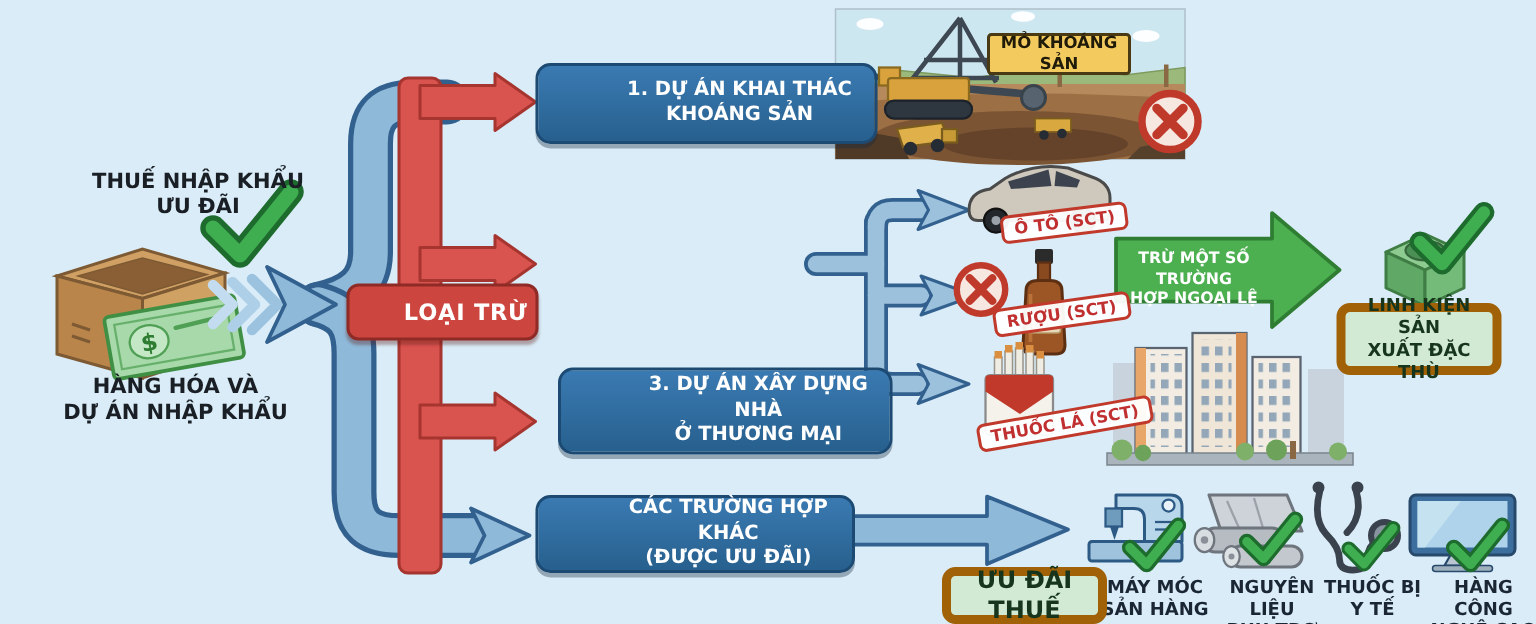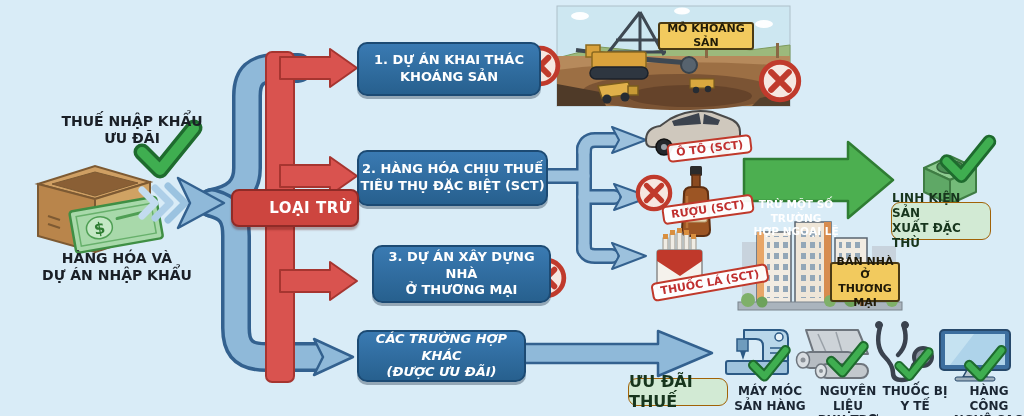--- a/index.html
+++ b/index.html
@@ -10,46 +10,46 @@
   }
   #flow{position:absolute;left:0;top:0;z-index:1;}
   .lbl{
     position:absolute;z-index:2;font-weight:bold;text-align:center;
     white-space:pre-line;color:#1a1f26;line-height:1.22;margin-left:13px;
   }
   .blue-box{
     position:absolute;z-index:2;display:flex;align-items:center;justify-content:center;
     background:linear-gradient(#3a7ab2,#27608e);border:2px solid #1c4a73;border-radius:10px;
     box-shadow:0 3px 0 rgba(20,40,60,.35);
-    color:#fff;font-weight:bold;font-size:13px;text-align:center;white-space:pre-line;line-height:1.3;
+    color:#fff;font-weight:bold;font-size:13px;text-align:center;white-space:pre-line;line-height:1.3;padding-left:44px;
   }
   .red-tag{
     position:absolute;z-index:3;display:flex;align-items:center;justify-content:center;
     background:#cd453f;border:2px solid #8f2b27;border-radius:8px;
     box-shadow:0 3px 2px rgba(90,20,15,.35);
     color:#fff;font-weight:bold;font-size:15px;letter-spacing:.5px;
   }
   .stamp{
     position:absolute;z-index:3;background:rgba(255,255,255,.95);
     border:2px solid #c0392b;border-radius:5px;color:#c03030;
     font-weight:bold;font-size:11px;padding:1px 7px;white-space:nowrap;
   }
   .ysign{
     position:absolute;z-index:3;display:flex;align-items:center;justify-content:center;
     background:#f2ca5e;border:2px solid #4a3a14;border-radius:3px;
     color:#201a08;font-weight:bold;font-size:11px;text-align:center;white-space:pre-line;line-height:1.25;
   }
   .gpill{
     position:absolute;z-index:3;display:flex;align-items:center;justify-content:center;
-    background:#d2ead4;border:1px solid #a16207;border-radius:9px;
-    color:#17351d;font-weight:bold;text-align:left;white-space:pre-line;line-height:1.25;
+    background:#d2ead4;border:6px solid #a16207;border-radius:9px;
+    color:#17351d;font-weight:bold;text-align:center;white-space:pre-line;line-height:1.25;
   }
   .garrow-text{
     position:absolute;z-index:3;color:#ffffff;font-weight:bold;font-size:10.5px;
-    text-align:center;white-space:pre-line;line-height:1.3;margin-top:32px;
+    text-align:center;white-space:pre-line;line-height:1.3;
   }
   .item-lbl{font-size:12px;color:#1b2633;}
 </style>
 </head>
 <body>
 
 <div id="stage">
 
 <svg id="flow" width="1024" height="416" viewBox="0 0 1024 416">
   <defs>
@@ -282,45 +282,41 @@
 ƯU ĐÃI</div>
 
 <div class="lbl" style="left:13px;top:250px;width:182px;font-size:14px;">HÀNG HÓA VÀ
 DỰ ÁN NHẬP KHẨU</div>
 
 <div class="red-tag" style="left:231px;top:189px;width:93px;height:34px;padding-left:31px;">LOẠI TRỪ</div>
 
 <div class="blue-box" style="left:357px;top:42px;width:180px;height:50px;">1. DỰ ÁN KHAI THÁC
 KHOÁNG SẢN</div>
 
-<div class="blue-box" style="left:357px;top:150px;width:187px;height:52px;">2. HÀNG HÓA CHỊU THUẾ
-TIÊU THỤ ĐẶC BIỆT (SCT)</div>
 
 <div class="blue-box" style="left:372px;top:245px;width:175px;height:54px;">3. DỰ ÁN XÂY DỰNG NHÀ
 Ở THƯƠNG MẠI</div>
 
-<div class="blue-box" style="left:357px;top:330px;width:165px;height:48px;font-style:italic;">CÁC TRƯỜNG HỢP KHÁC
+<div class="blue-box" style="left:357px;top:330px;width:165px;height:48px;">CÁC TRƯỜNG HỢP KHÁC
 (ĐƯỢC ƯU ĐÃI)</div>
 
 <div class="ysign" style="left:658px;top:22px;width:92px;height:24px;">MỎ KHOÁNG SẢN</div>
 
 <div class="stamp" style="left:667px;top:139px;transform:rotate(-7deg);">Ô TÔ (SCT)</div>
 
 <div class="stamp" style="left:662px;top:200px;transform:rotate(-8deg);">RƯỢU (SCT)</div>
 
 <div class="stamp" style="left:651px;top:273px;transform:rotate(-10deg);">THUỐC LÁ (SCT)</div>
 
 <div class="garrow-text" style="left:744px;top:166px;width:104px;">TRỪ MỘT SỐ TRƯỜNG
 HỢP NGOẠI LỆ</div>
 
 <div class="gpill" style="left:891px;top:202px;width:98px;height:36px;font-size:12px;">LINH KIỆN SẢN
 XUẤT ĐẶC THÙ</div>
 
-<div class="ysign" style="left:830px;top:262px;width:66px;height:36px;">BÁN NHÀ Ở
-THƯƠNG MẠI</div>
 
 <div class="gpill" style="left:628px;top:378px;width:98px;height:26px;font-size:16px;">ƯU ĐÃI THUẾ</div>
 
 <div class="lbl item-lbl" style="left:717px;top:384px;width:80px;">MÁY MÓC
 SẢN HÀNG</div>
 
 <div class="lbl item-lbl" style="left:795px;top:384px;width:80px;">NGUYÊN LIỆU
 PHỤ TRỢ</div>
 
 <div class="lbl item-lbl" style="left:862px;top:384px;width:80px;">THUỐC BỊ

